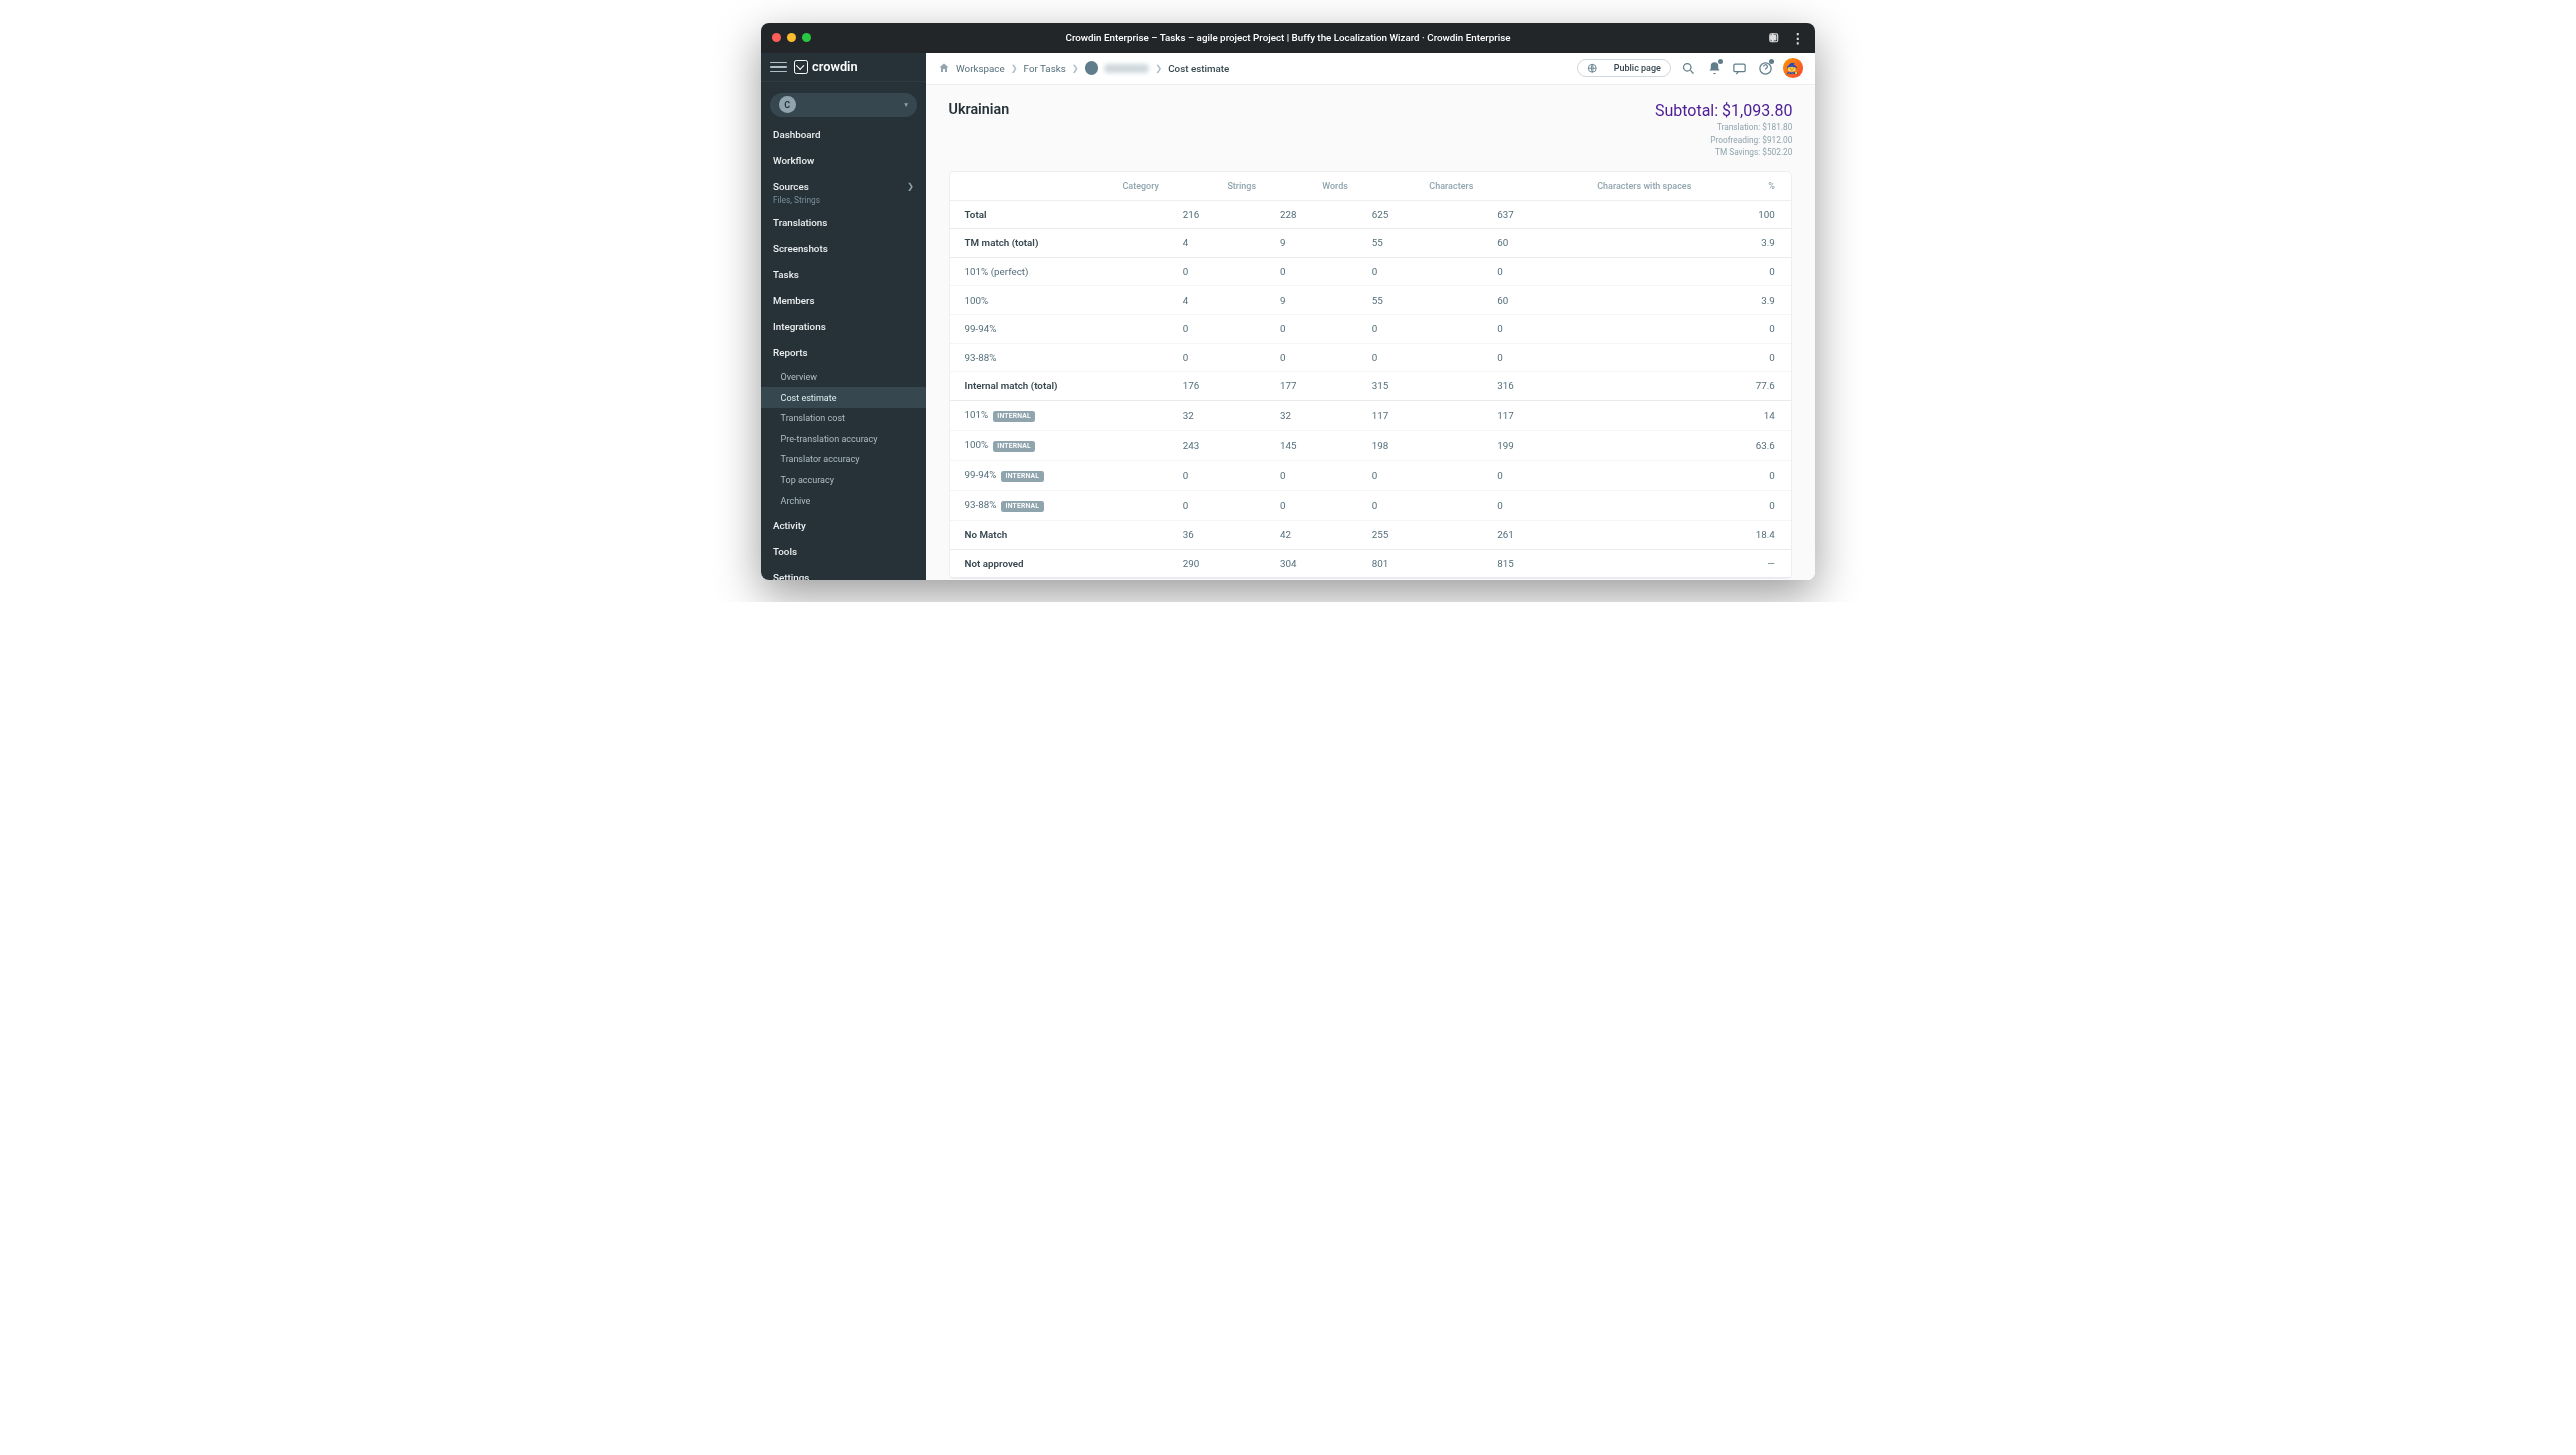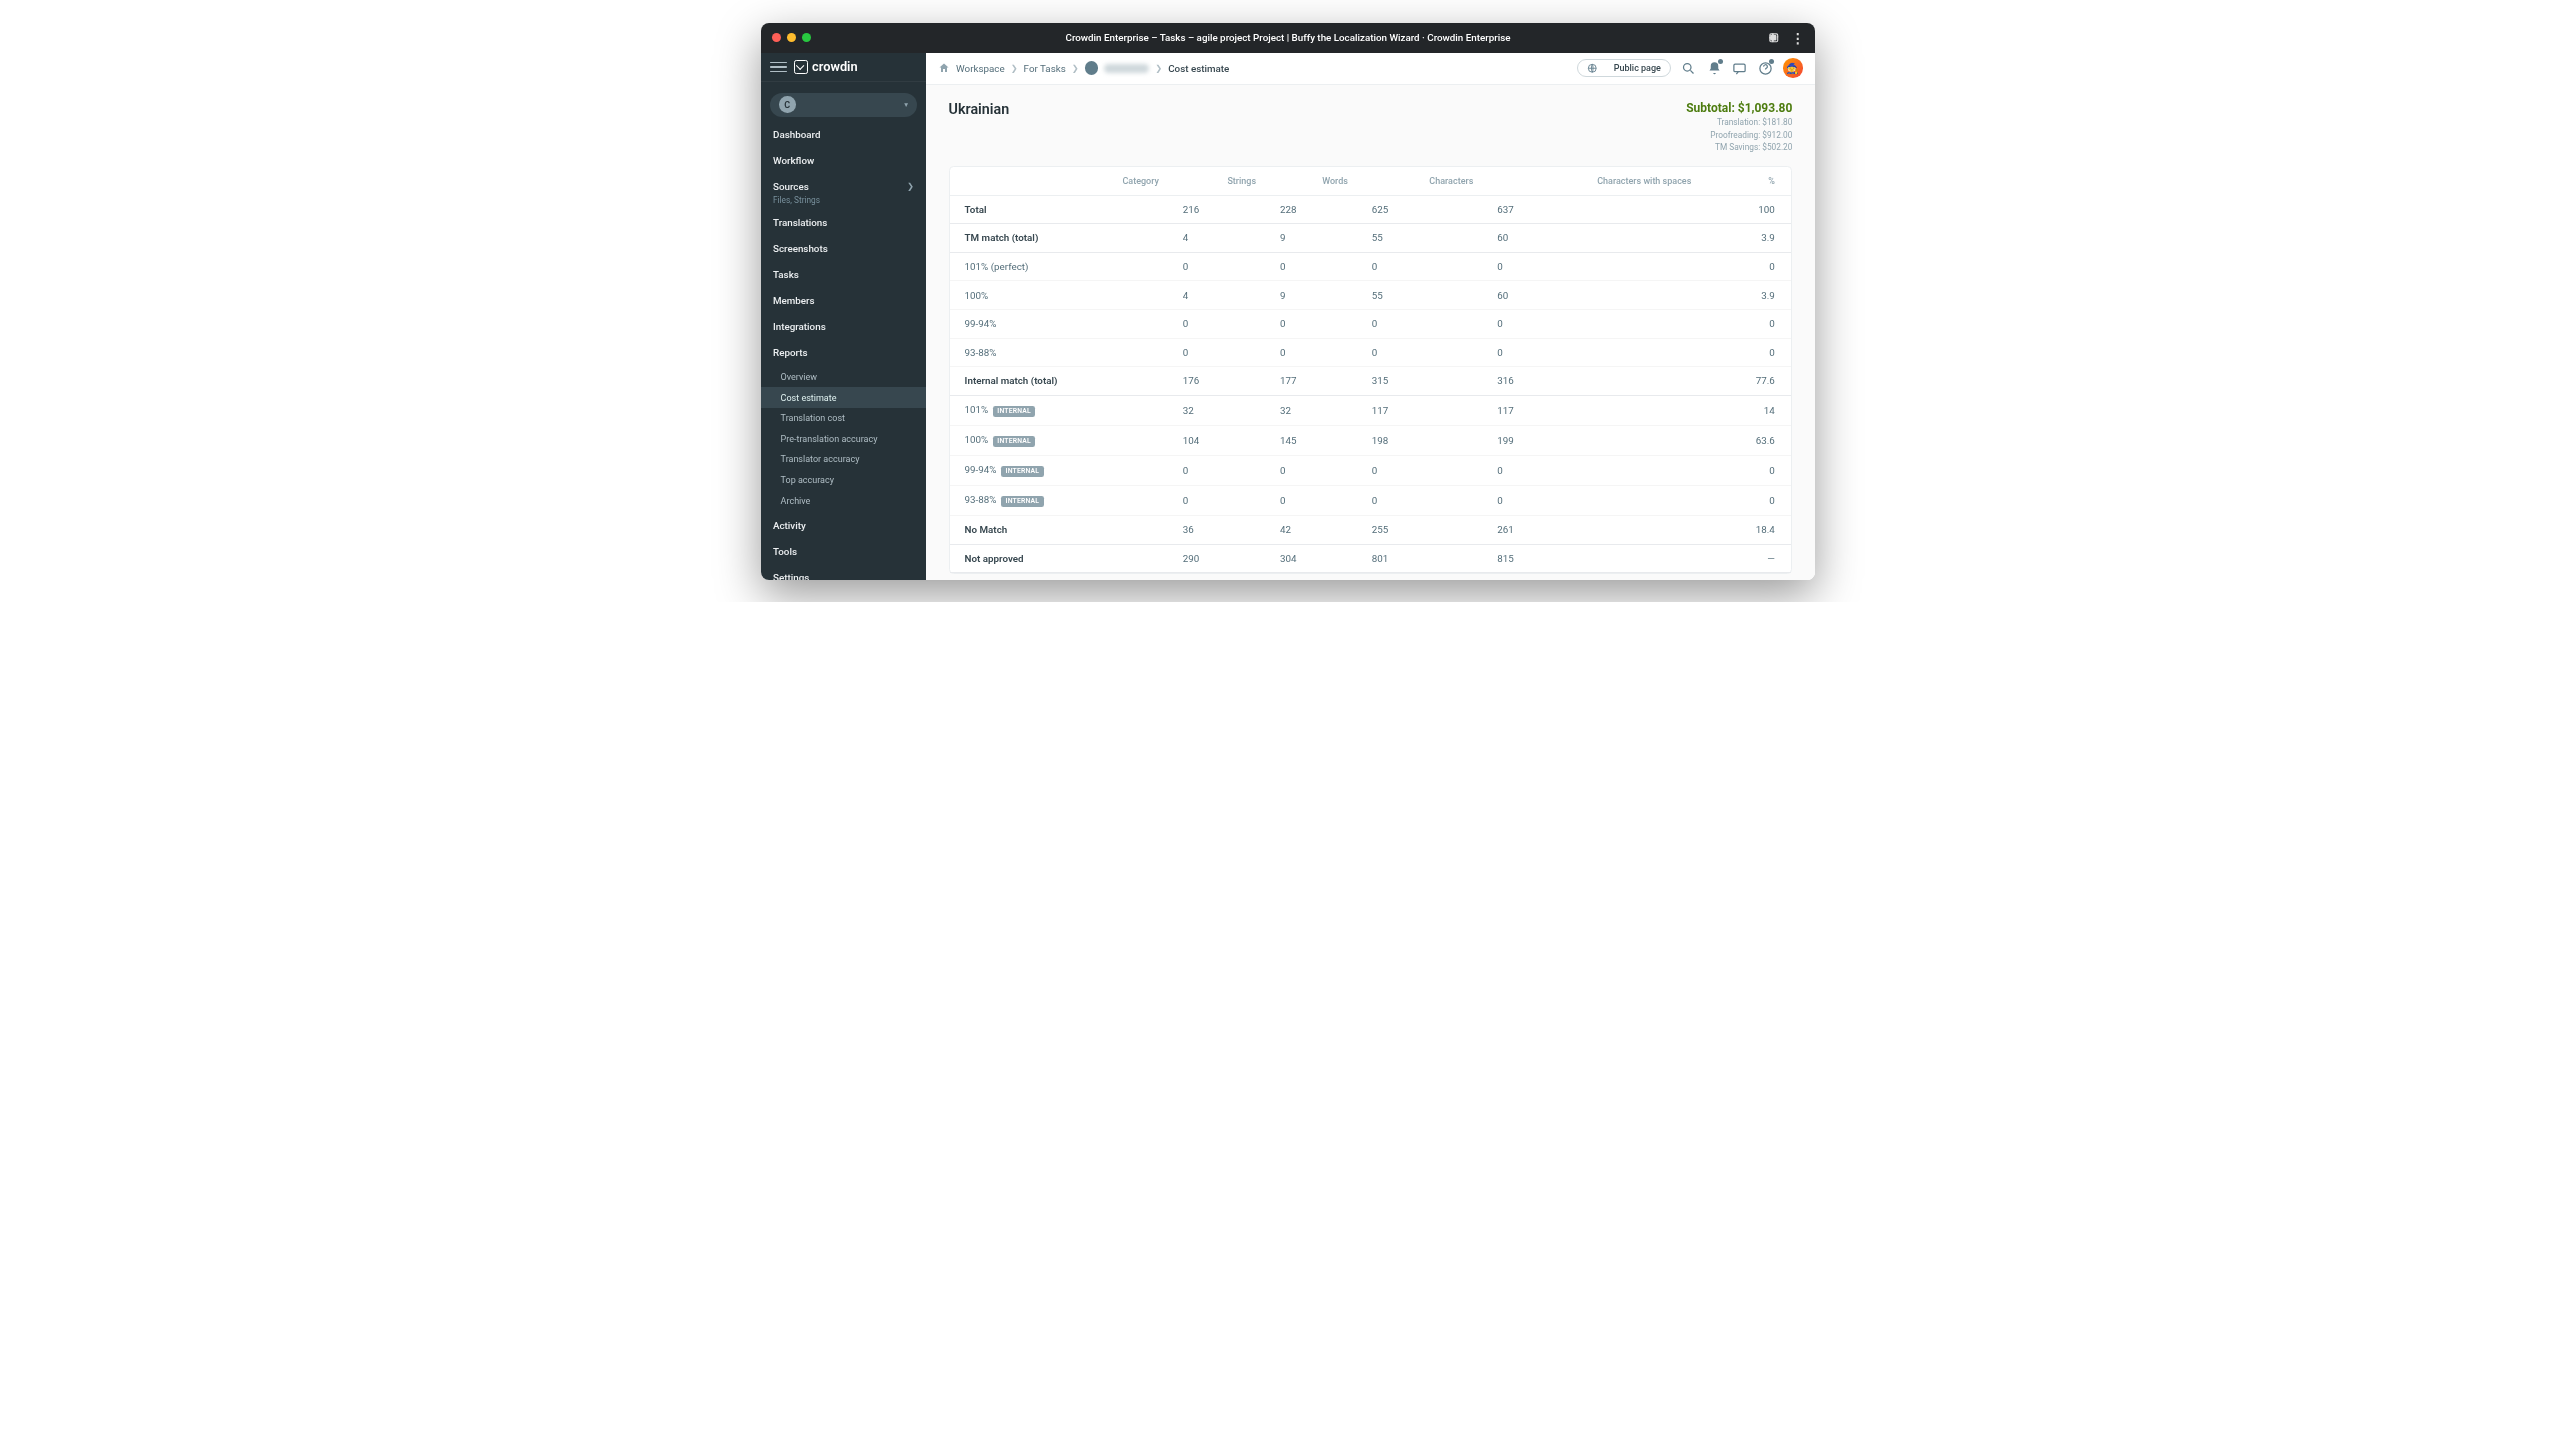--- a/index.html
+++ b/index.html
@@ -43,21 +43,21 @@
 .bc-blur{width:45px;height:9px;background:#cfd8dc;filter:blur(2.3px);border-radius:4.5px}
 .top-actions{margin-left:auto;display:flex;align-items:center;gap:10.5px}
 .public-btn{display:flex;align-items:center;gap:16px;border:0.8px solid #cfd8dc;border-radius:10.5px;padding:3px 9px;font-size:9px;color:#37474f;font-weight:500;cursor:pointer}
 .ic-btn{width:15px;height:15px;color:#607d8b;cursor:pointer;position:relative}
 .ic-btn .dot{position:absolute;top:-1.5px;right:-1.5px;width:5.3px;height:5.3px;border-radius:50%;background:#607d8b}
 .avatar-sm{width:19.6px;height:19.6px;border-radius:50%;background:linear-gradient(135deg,#ff9800,#f44336);display:flex;align-items:center;justify-content:center;font-size:10.5px}
 .content{flex:1;overflow-y:auto;background:#fafafa;padding:16.6px 22.6px}
 .pg-head{display:flex;justify-content:space-between;align-items:flex-start;margin-bottom:13.5px}
 .pg-title{font-size:14.3px;font-weight:600;color:#263238}
 .sub-total-block{text-align:right}
-.subtotal-line{font-size:12px;font-weight:700;color:#4d7c0f}
+.subtotal-line{font-size:16px;font-weight:400;color:#4c1d95}
 .sub-line{font-size:8.3px;color:#90a4ae;margin-top:2.3px}
 .tbl-wrap{background:#fff;border:0.8px solid #eceff1;border-radius:4.5px}
 .tbl{width:100%;border-collapse:collapse;font-size:9.8px}
 .tbl th{text-align:right;font-weight:500;color:#90a4ae;font-size:9px;padding:9px 12px;border-bottom:0.8px solid #eceff1}
 .tbl td{padding:8.3px 12px;color:#546e7a;border-bottom:0.8px solid #f5f5f5}
 .tbl th:first-child,.tbl td:first-child{padding-left:15px}
 .tbl th:last-child,.tbl td:last-child{text-align:right;padding-right:16.6px}
 .row-bold td:first-child{font-weight:600;color:#37474f}
 .row-bold td{border-bottom:1.5px solid #e8eaed}
 .badge{display:inline-block;background:#90a4ae;color:#fff;font-size:6.8px;font-weight:600;padding:1.5px 4.5px;border-radius:2.3px;margin-left:4.5px;letter-spacing:0.2px}
@@ -295,21 +295,21 @@
                 <tr>
                   <td><span>101%</span><span class="badge">INTERNAL</span></td>
                   <td>32</td>
                   <td>32</td>
                   <td>117</td>
                   <td>117</td>
                   <td>14</td>
                 </tr>
                 <tr>
                   <td><span>100%</span><span class="badge">INTERNAL</span></td>
-                  <td>104</td>
+                  <td>243</td>
                   <td>145</td>
                   <td>198</td>
                   <td>199</td>
                   <td>63.6</td>
                 </tr>
                 <tr>
                   <td><span>99-94%</span><span class="badge">INTERNAL</span></td>
                   <td>0</td>
                   <td>0</td>
                   <td>0</td>

